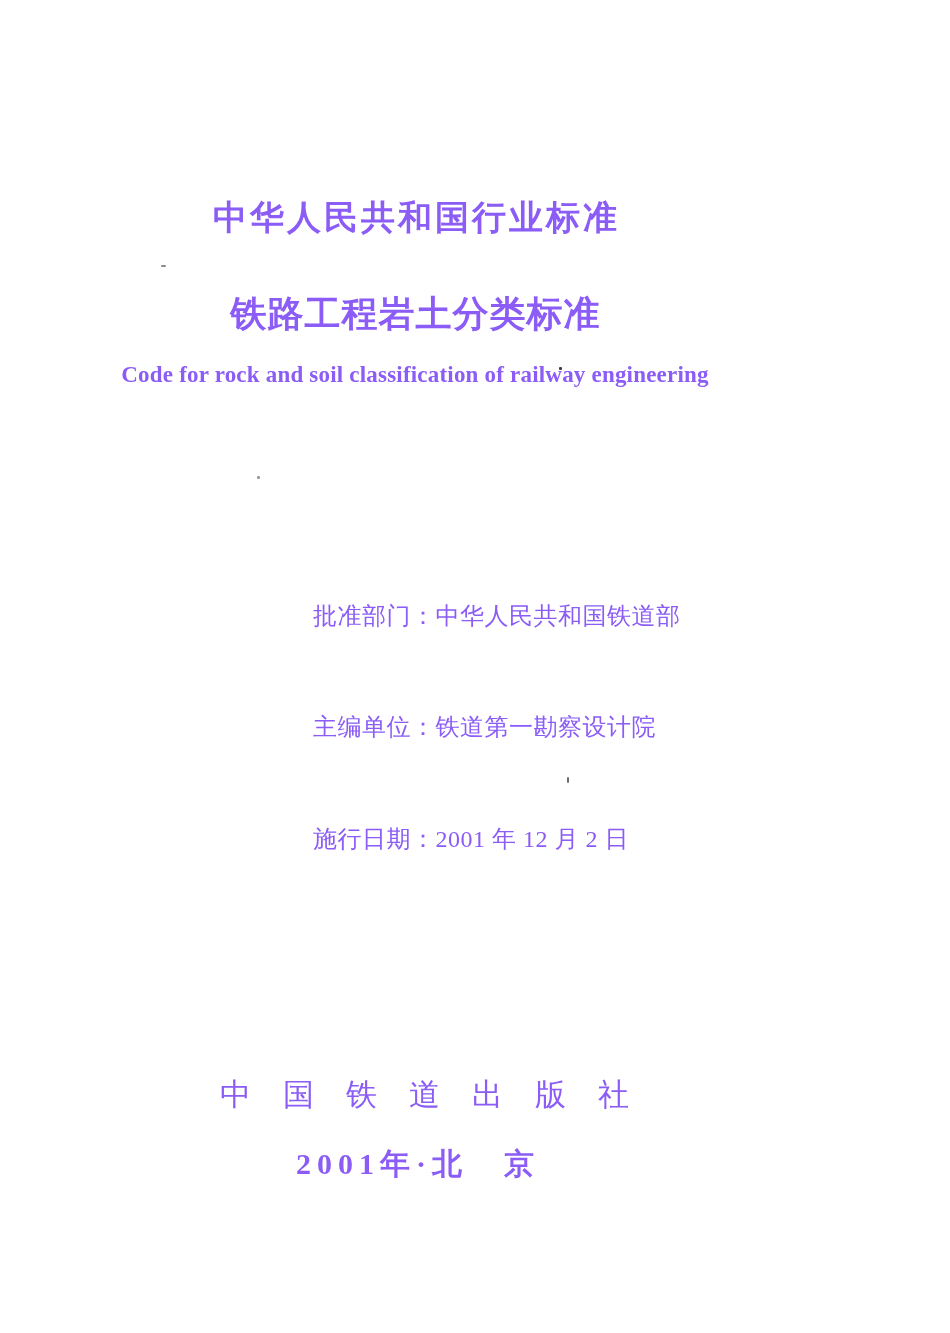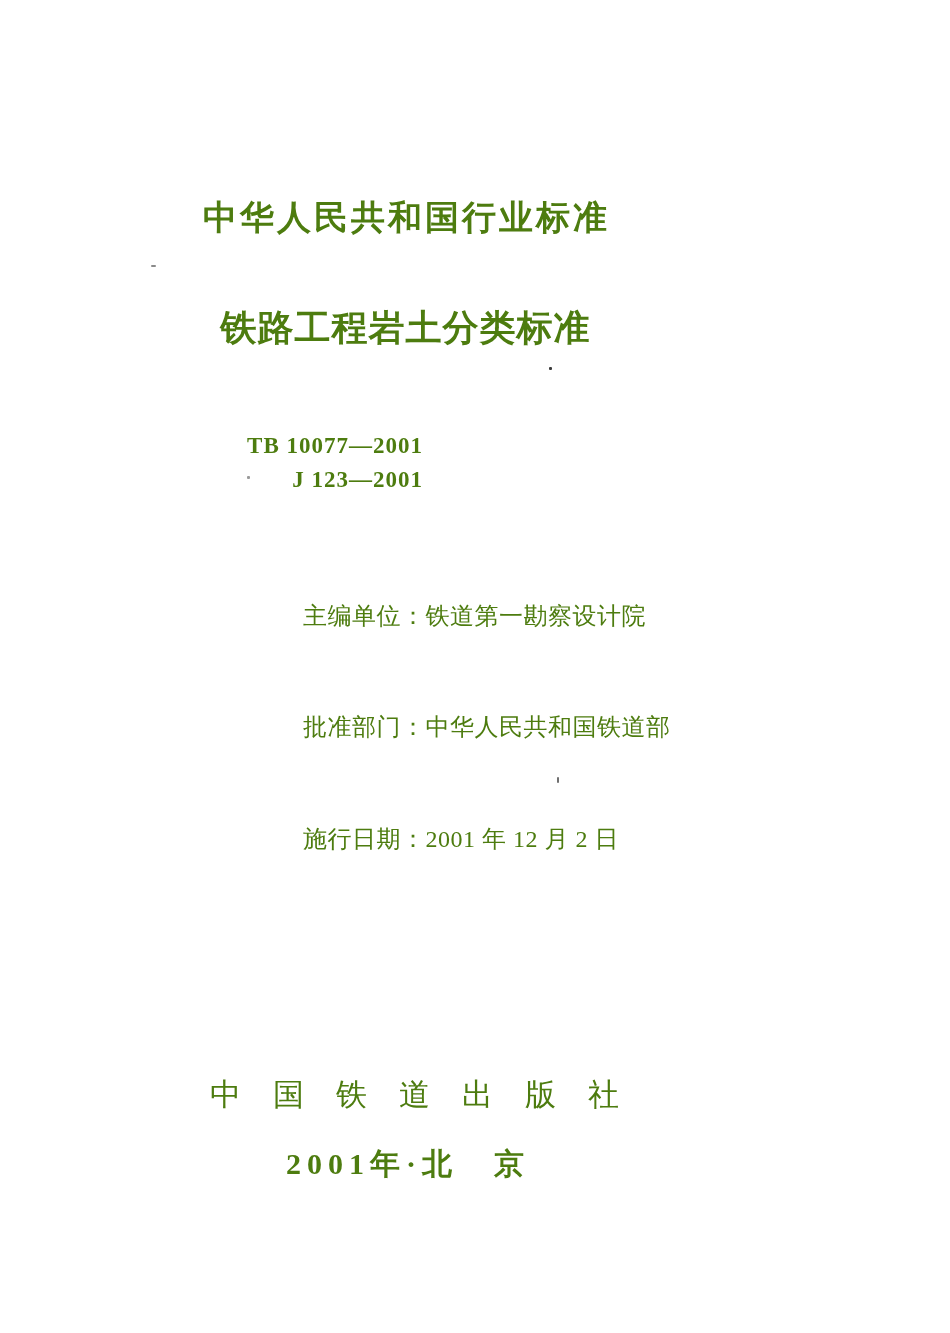--- a/index.html
+++ b/index.html
@@ -6,41 +6,42 @@
     margin: 0;
     padding: 0;
     background: #ffffff;
   }
   .page {
     position: relative;
     width: 810px;
     height: 1333px;
     background: #ffffff;
     overflow: hidden;
-    color: #4d7c0f;
+    color: #8b5cf6;
     font-family: "Liberation Serif", "DejaVu Serif", serif;
+    margin-left: 10px;
   }
   .std-type {
     position: absolute;
     top: 196px;
     left: 0;
     width: 100%;
     margin: 0;
     text-align: center;
     font-family: "Liberation Sans", "DejaVu Sans", sans-serif;
     font-weight: bold;
     font-size: 34px;
     line-height: 42px;
     letter-spacing: 3px;
     padding-left: 3px;
     box-sizing: border-box;
   }
   .title-cn {
     position: absolute;
-    top: 306px;
+    top: 292px;
     left: 0;
     width: 100%;
     margin: 0;
     text-align: center;
     font-family: "Liberation Sans", "DejaVu Sans", sans-serif;
     font-weight: bold;
     font-size: 36px;
     line-height: 44px;
     letter-spacing: 1px;
     padding-left: 1px;
@@ -125,29 +126,26 @@
 
   <div class="speck s1"></div>
   <div class="speck s2"></div>
   <div class="speck s3"></div>
   <div class="speck s4"></div>
 
   <h1 class="std-type">中华人民共和国行业标准</h1>
 
   <h2 class="title-cn">铁路工程岩土分类标准</h2>
 
+  <div class="title-en">Code for rock and soil classification of railway engineering</div>
 
-  <div class="numbers">
-    <div>TB 10077—2001</div>
-    <div>J 123—2001</div>
-  </div>
 
   <div class="info">
+    <div>批准部门：中华人民共和国铁道部</div>
     <div>主编单位：铁道第一勘察设计院</div>
-    <div>批准部门：中华人民共和国铁道部</div>
     <div>施行日期：2001 年 12 月 2 日</div>
   </div>
 
   <div class="publisher">中国铁道出版社</div>
 
   <div class="imprint">2001年·北　京</div>
 
 </div>
 
 </body></html>

